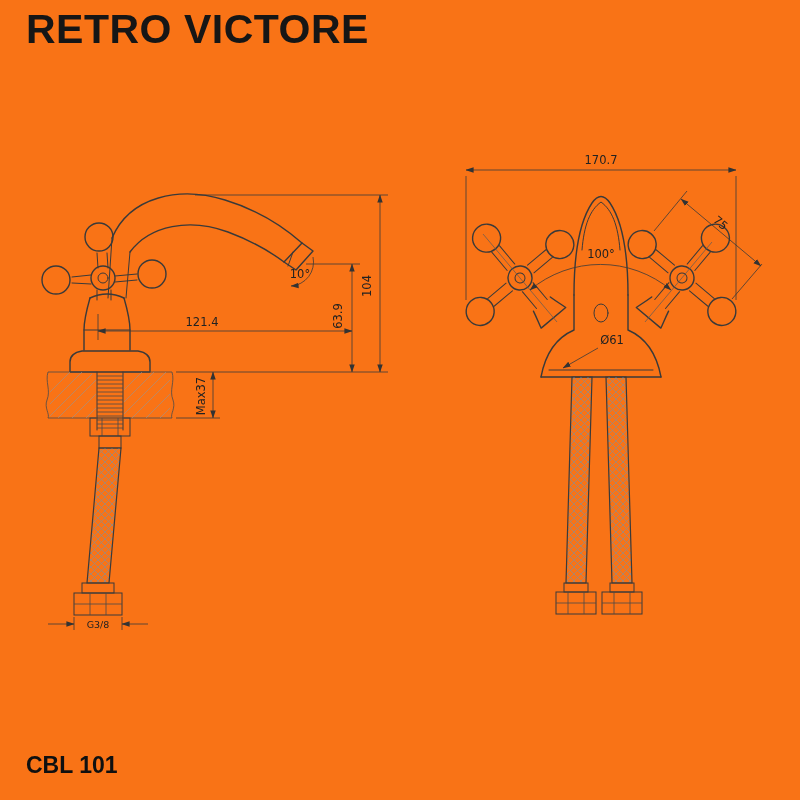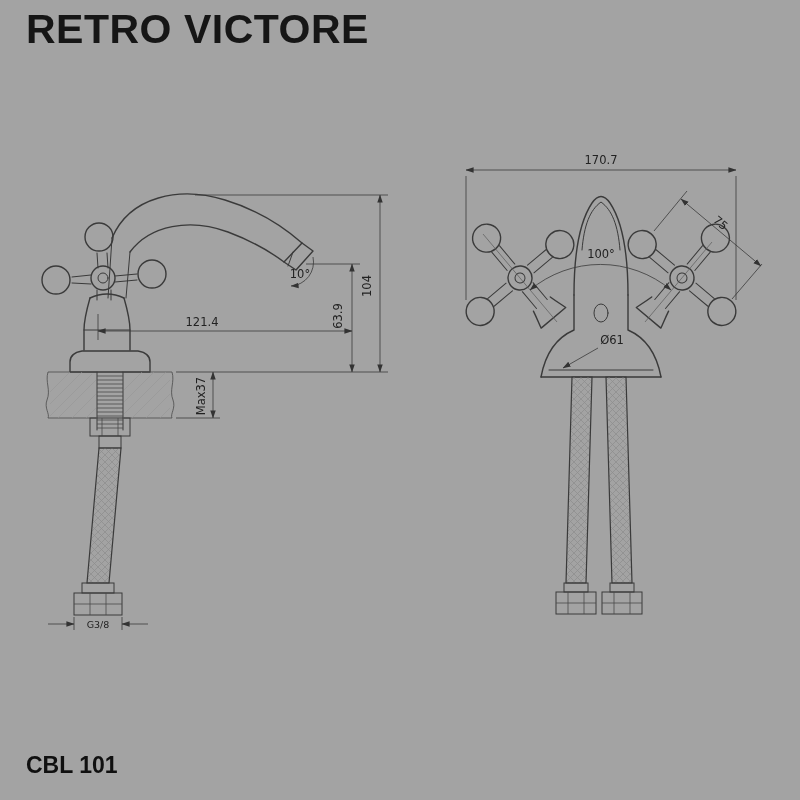--- a/index.html
+++ b/index.html
@@ -1,16 +1,16 @@
 <!DOCTYPE html>
 <html><head>
 <meta charset="utf-8">
 <style>
   html,body{margin:0;padding:0;background:#ffffff;}
-  .sheet{position:relative;width:800px;height:800px;background:#a3a3a3;overflow:hidden;
+  .sheet{position:relative;width:800px;height:800px;background:#f97316;overflow:hidden;
          font-family:"Liberation Sans",sans-serif;}
   .title{position:absolute;left:26px;top:6px;font-size:41px;font-weight:bold;
          color:#161616;letter-spacing:.5px;white-space:nowrap;}
   .model{position:absolute;left:26px;top:752px;font-size:23px;font-weight:bold;color:#101010;}
   svg.draw{position:absolute;left:0;top:0;}
   .ol{fill:none;stroke:#3a3a3a;stroke-width:1.4;stroke-linecap:round;stroke-linejoin:round;}
   .ol2{fill:none;stroke:#3a3a3a;stroke-width:1;stroke-linecap:round;}
   .thin{fill:none;stroke:#4a4a4a;stroke-width:.8;}
   .dim{fill:none;stroke:#3a3a3a;stroke-width:.8;}
   .cl{fill:none;stroke:#5a5a5a;stroke-width:.7;}

